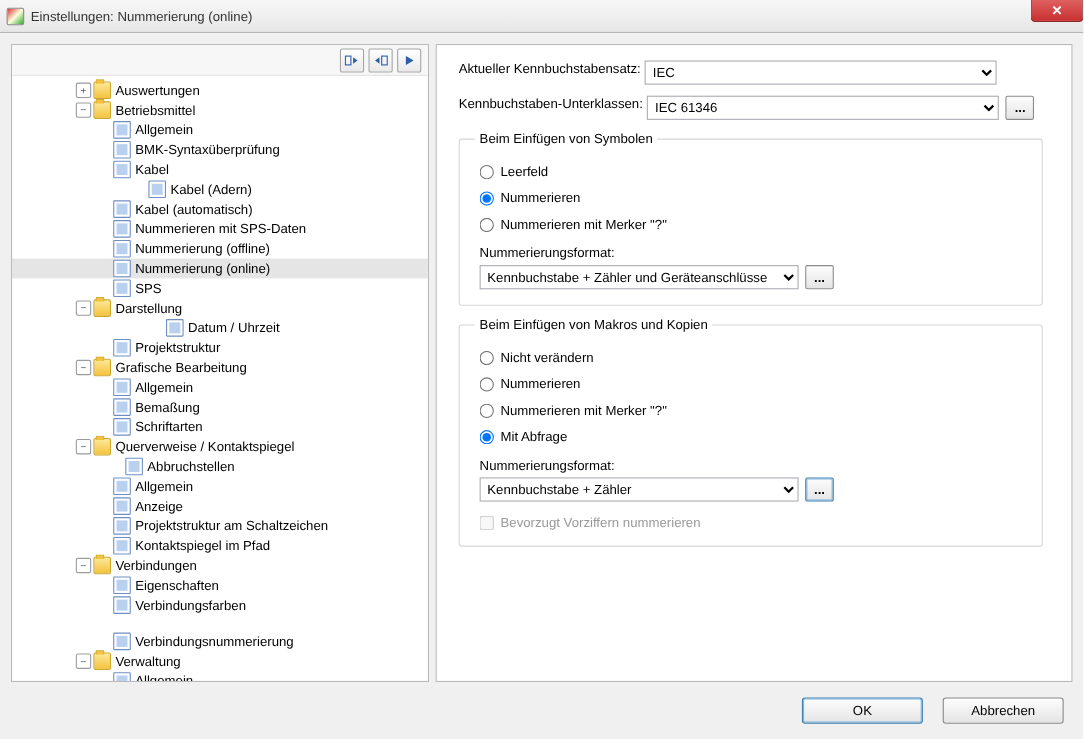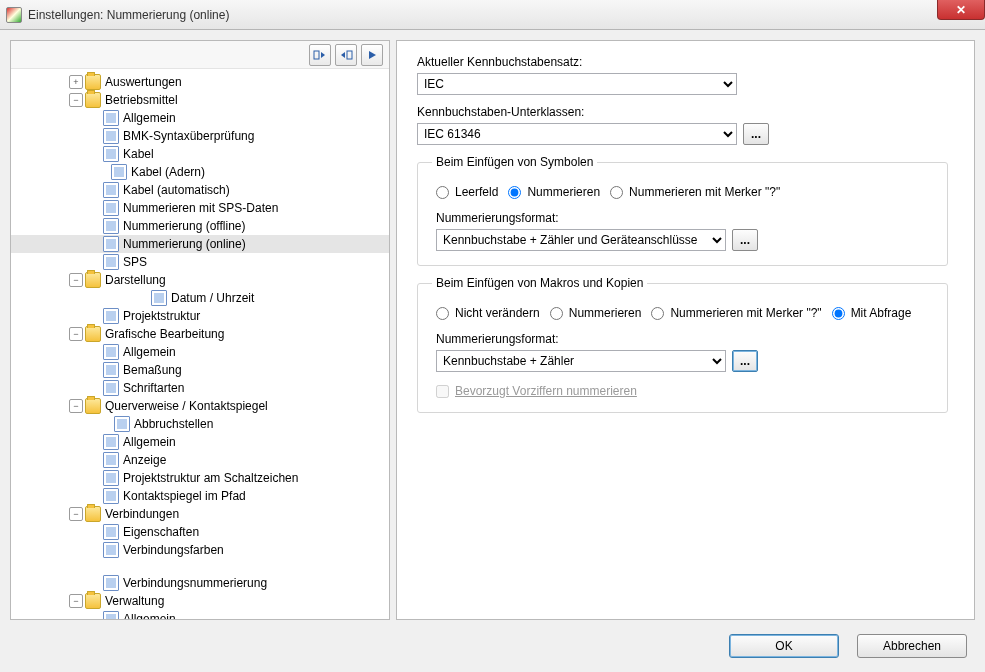--- a/index.html
+++ b/index.html
@@ -77,46 +77,46 @@
     content: ""; position: absolute; left: 2px; top: 2px; right: 2px; bottom: 2px;
     background: #b9d0ef;
   }
   .lbl { color: #000; }
 
   .rightpanel {
     flex: 1; height: 580px; background: #fff; border: 1px solid #b9b9b9;
     padding: 14px 26px 14px 20px; overflow-y: scroll;
     display: flex; flex-direction: column; gap: 10px;
   }
-  .field { display: flex; flex-direction: column; gap: 4px; }
+  .field { display: flex; flex-direction: row; gap: 4px; }
   .label { color: #000; }
   .row-combo { display: flex; align-items: center; gap: 6px; }
   select {
     height: 22px; border: 1px solid #abadb3; background: #fff;
     padding: 1px 2px; font-size: 12px;
   }
   .combo-w1 { width: 320px; }
   .combo-w2 { width: 290px; }
   .minibtn {
     width: 26px; height: 22px; border: 1px solid #8a8a8a; border-radius: 2px;
     background: linear-gradient(#fdfdfd,#e4e4e4);
     display: flex; align-items: center; justify-content: center;
     font-weight: bold;
   }
   .minibtn.focus { border: 1px solid #3c7fb1; box-shadow: 0 0 0 1px #7bb4df inset; }
   fieldset {
     border: 1px solid #d6d6d6; border-radius: 3px;
     padding: 10px 14px 14px 14px; margin: 0;
   }
   legend { padding: 0 4px; color: #000; margin-top: 31px; }
-  .radiolist { display: flex; flex-direction: row; gap: 10px; margin: 6px 0 12px 4px; }
+  .radiolist { display: flex; flex-direction: column; gap: 10px; margin: 6px 0 12px 4px; }
   .radioitem { display: flex; align-items: center; gap: 6px; }
   input[type=radio] { margin: 0; }
   .sub { margin-left: 4px; display: flex; flex-direction: column; gap: 4px; }
-  .chk { display: flex; align-items: center; gap: 6px; margin-top: 12px; margin-left: 4px; text-decoration: underline; }
+  .chk { display: flex; align-items: center; gap: 6px; margin-top: 12px; margin-left: 4px; }
   .chk.disabled { color: #9a9a9a; }
   input[type=checkbox] { margin: 0; }
 
   .footer {
     height: 52px; display: flex; justify-content: flex-end; align-items: center;
     gap: 18px; padding: 14px 18px;
   }
   .btn {
     width: 110px; height: 24px; border: 1px solid #8a8a8a; border-radius: 3px;
     background: linear-gradient(#fdfdfd,#e4e4e4);
@@ -190,21 +190,21 @@
               </div>
             </li>
             <li>
               <div class="row" style="padding-left: 76px;">
                 <span class="tgl blank"></span>
                 <span class="ico ico-item"></span>
                 <span class="lbl">Kabel</span>
               </div>
             </li>
             <li>
-              <div class="row" style="padding-left: 84px;">
+              <div class="row" style="padding-left: 108px;">
                 <span class="tgl blank"></span>
                 <span class="ico ico-item"></span>
                 <span class="lbl">Kabel (Adern)</span>
               </div>
             </li>
             <li>
               <div class="row" style="padding-left: 76px;">
                 <span class="tgl blank"></span>
                 <span class="ico ico-item"></span>
                 <span class="lbl">Kabel (automatisch)</span>

